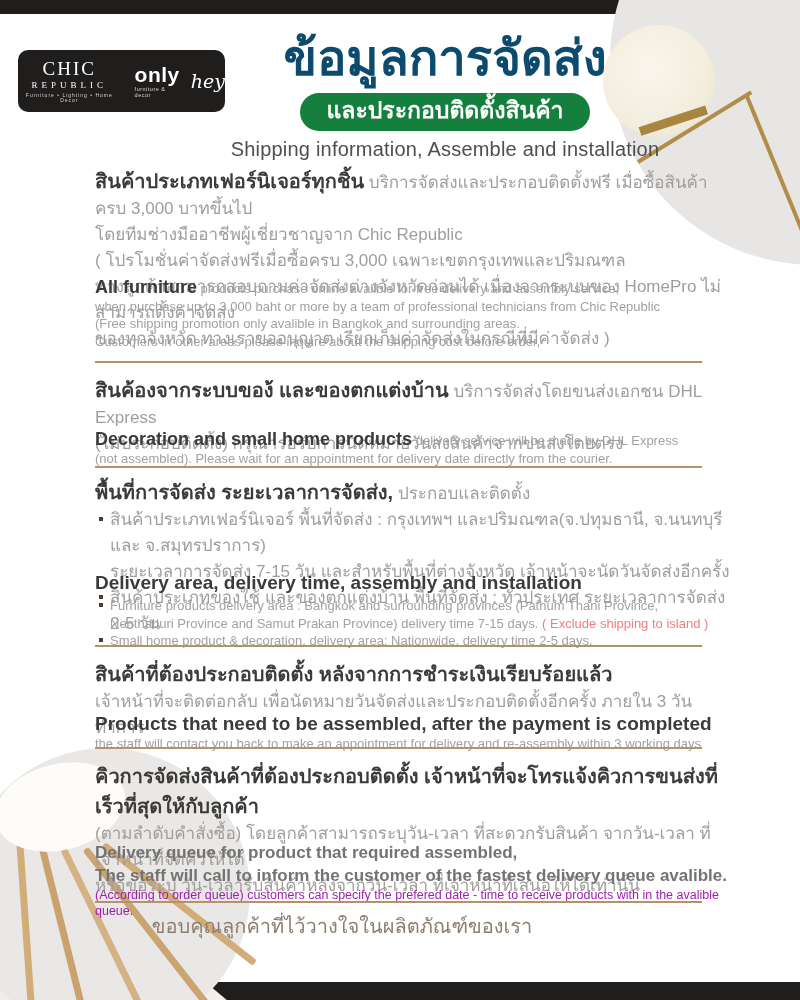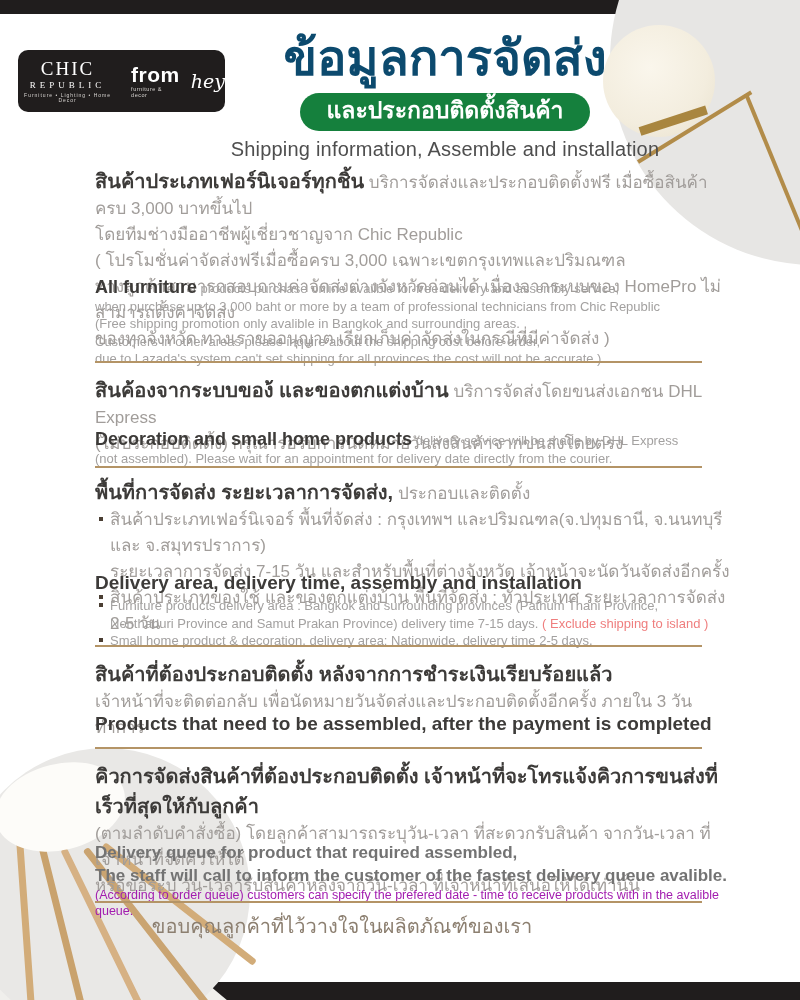--- a/index.html
+++ b/index.html
@@ -92,21 +92,21 @@
   <div class="stool-top"></div>
 
   <div class="logo-block">
     <div class="chic-logo">
       <div class="chic-line1">CHIC</div>
       <div class="chic-line2">REPUBLIC</div>
       <div class="chic-tag">Furniture • Lighting • Home Decor</div>
     </div>
     <div class="rina-logo">
       <div class="rina-word">
-        <div class="rina-main">from</div>
+        <div class="rina-main">only</div>
         <div class="rina-tag">furniture &amp; decor</div>
       </div>
       <div class="rina-script">hey</div>
     </div>
   </div>
 
   <div class="header-center">
     <div class="page-title">ข้อมูลการจัดส่ง</div>
     <div><span class="red-badge">และประกอบติดตั้งสินค้า</span></div>
     <div class="subtitle">Shipping information, Assemble and installation</div>
@@ -117,21 +117,20 @@
     <div class="th-line">โดยทีมช่างมืออาชีพผู้เชี่ยวชาญจาก Chic Republic</div>
     <div class="th-line">( โปรโมชั่นค่าจัดส่งฟรีเมื่อซื้อครบ 3,000 เฉพาะเขตกรุงเทพและปริมณฑล</div>
     <div class="th-line">ทางลูกค้าสามารถสอบถามค่าจัดส่งต่างจังหวัดก่อนได้ เนื่องจากระบบของ HomePro ไม่สามารถตั้งค่าจัดส่ง</div>
     <div class="th-line">ของทุกจังหวัด ทางเราขออนุญาต เรียกเก็บค่าจัดส่งในกรณีที่มีค่าจัดส่ง )</div>
   </div>
   <div class="sec" style="top:279px;">
     <div class="en-line"><span class="en-head">All furniture</span><span> products purchase online avalible for free delivery and assembly service,</span></div>
     <div class="en-line">when purchase up to 3,000 baht or more by a team of professional technicians from Chic Republic</div>
     <div class="en-line">(Free shipping promotion only avalible in Bangkok and surrounding areas.</div>
     <div class="en-line">Customers in other areas please inquire about the shipping cost before order,</div>
-    <div class="en-line">due to Lazada's system can't set shipping for all provinces the cost will not be accurate.)</div>
   </div>
   <div class="divider" style="top:361px;"></div>
 
   <div class="sec" style="top:377px;">
     <div class="th-line"><span class="th-head">สินค้องจากระบบของ้ และของตกแต่งบ้าน</span><span> บริการจัดส่งโดยขนส่งเอกชน DHL Express</span></div>
     <div class="th-line">(ไม่ประกอบติดตั้ง) กรุณารอรับการนัดหมายวันส่งสินค้าจากขนส่งโดยตรง</div>
   </div>
   <div class="sec" style="top:431px;">
     <div class="en-line"><span class="en-head">Decoration and small home products</span><span> delivery service will be made by DHL Express</span></div>
     <div class="en-line">(not assembled). Please wait for an appointment for delivery date directly from the courier.</div>
@@ -167,20 +166,21 @@
     </div>
   </div>
   <div class="divider" style="top:645px;"></div>
 
   <div class="sec" style="top:659px;">
     <div class="th-line th-head" style="line-height:30px;">สินค้าที่ต้องประกอบติดตั้ง หลังจากการชำระเงินเรียบร้อยแล้ว</div>
     <div class="th-line">เจ้าหน้าที่จะติดต่อกลับ เพื่อนัดหมายวันจัดส่งและประกอบติดตั้งอีกครั้ง ภายใน 3 วันทำการ</div>
   </div>
   <div class="sec" style="top:712px;">
     <div class="en-head" style="font-size:19px;line-height:23px;">Products that need to be assembled, after the payment is completed</div>
+    <div class="en-line">the staff will contact you back to make an appointment for delivery and re-assembly within 3 working days</div>
   </div>
   <div class="divider" style="top:747px;"></div>
 
   <div class="sec" style="top:761px;">
     <div class="th-line th-head" style="line-height:30px;">คิวการจัดส่งสินค้าที่ต้องประกอบติดตั้ง เจ้าหน้าที่จะโทรแจ้งคิวการขนส่งที่เร็วที่สุดให้กับลูกค้า</div>
     <div class="th-line">(ตามลำดับคำสั่งซื้อ) โดยลูกค้าสามารถระบุวัน-เวลา ที่สะดวกรับสินค้า จากวัน-เวลา ที่เจ้าหน้าที่จัดคิวให้ได้</div>
     <div class="th-line">หรือขอระบุ วัน-เวลารับสินค้าหลังจากวัน-เวลา ที่เจ้าหน้าที่เสนอให้ได้เท่านั้น</div>
   </div>
   <div class="sec" style="top:841px;">
     <div class="en-bold-lg">Delivery queue for product that required assembled,</div>

